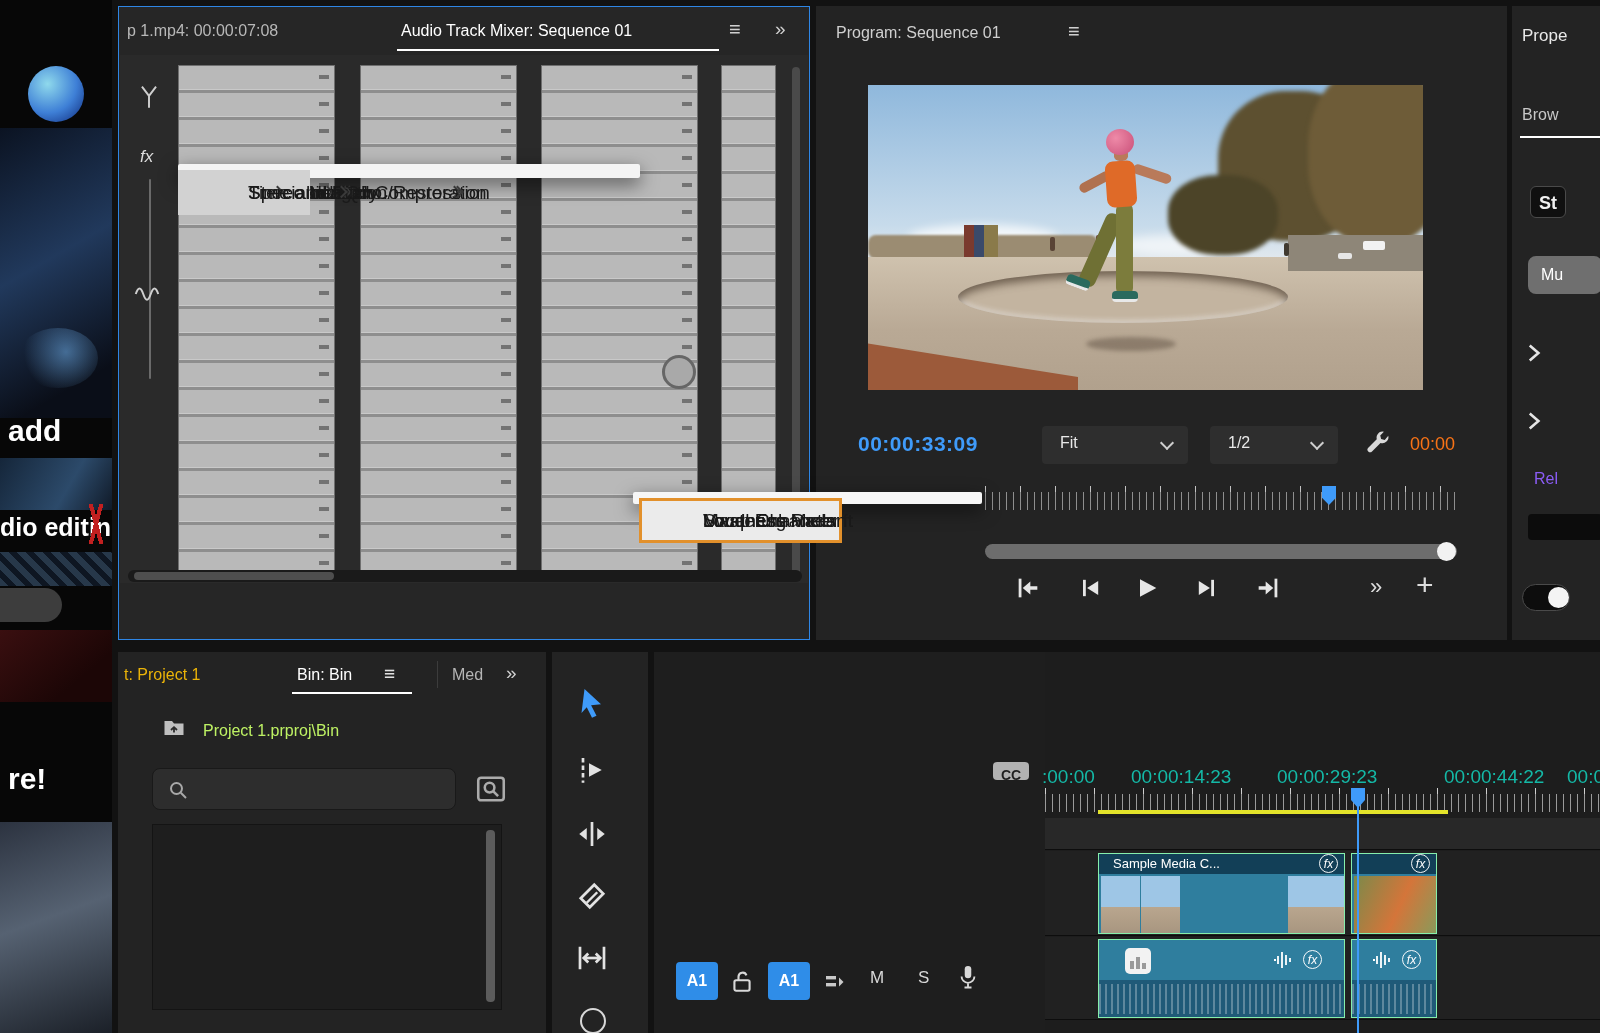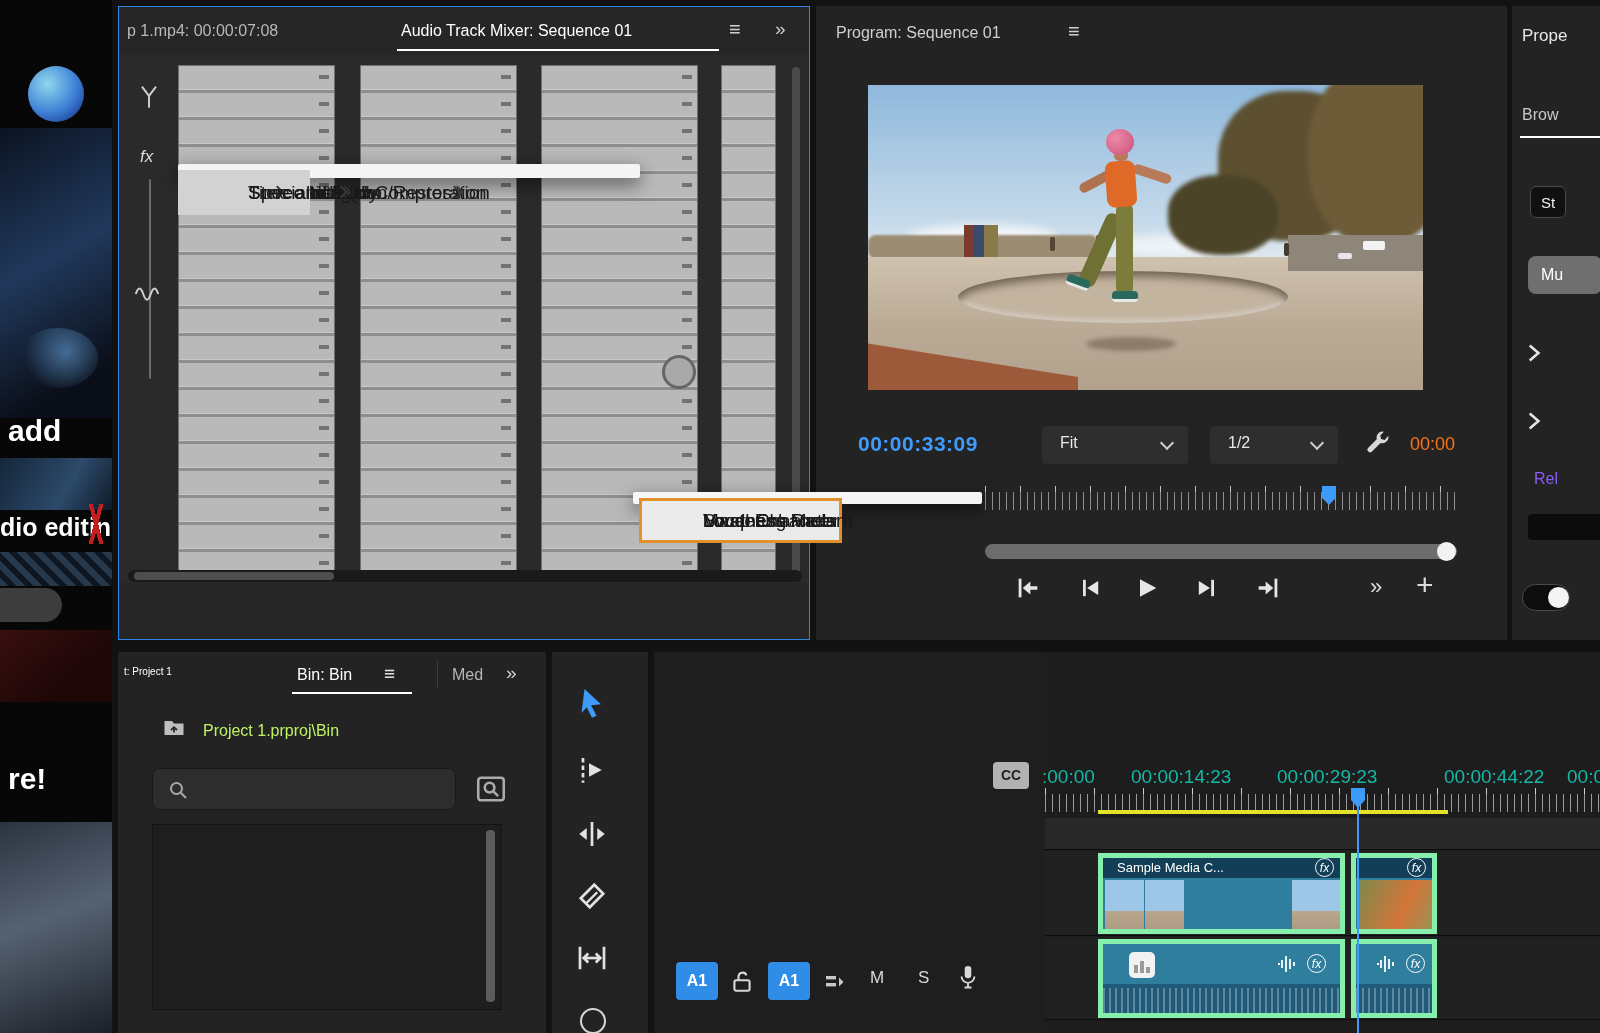--- a/index.html
+++ b/index.html
@@ -132,32 +132,32 @@
 .pg-tr{top:568px;width:28px;height:28px}
 .pg-tr1{left:198px}.pg-tr2{left:260px}.pg-tr3{left:317px}.pg-tr4{left:377px}.pg-tr5{left:438px}
 .pg-ovf{left:554px;top:568px;font-size:22px;color:#dcdcdc;letter-spacing:-2px}
 .pg-plus{left:600px;top:562px;font-size:30px;color:#dcdcdc}
 
 
 .pr-title{left:10px;top:20px;font-size:17px;color:#e8e8e8;white-space:nowrap}
 .pr-tab{left:10px;top:100px;font-size:16px;color:#c8c8c8;white-space:nowrap}
 .pr-underline{left:8px;top:130px;width:80px;height:2px;background:#fff}
 .pr-st{left:18px;top:180px;width:36px;height:32px;background:#101010;border:1px solid #4a4a4a;border-radius:6px;
- text-align:center;line-height:32px;font-size:15px;font-weight:normal;color:#f0f0f0}
+ text-align:center;line-height:32px;font-size:18px;font-weight:bold;color:#f0f0f0}
 .pr-mu{left:16px;top:250px;width:74px;height:38px;background:#6f6f6f;border-radius:8px;
  line-height:38px;padding-left:13px;font-size:16px;color:#fff}
 .pr-chev1{left:8px;top:334px;width:26px;height:26px}
 .pr-chev2{left:8px;top:402px;width:26px;height:26px}
 .pr-rel{left:22px;top:464px;font-size:16px;color:#8b5cf6;white-space:nowrap}
 .pr-bar{left:16px;top:508px;width:74px;height:26px;background:#0c0c0c;border-radius:4px}
 .pr-toggle{left:10px;top:578px;width:48px;height:27px;background:#0d0d0d;border:1px solid #4a4a4a;border-radius:14px}
 .pr-knob{left:25px;top:2px;width:21px;height:21px;border-radius:50%;background:#f4f4f4}
 
 
-.pj-tab1{left:6px;top:14px;font-size:10px;color:#ffffff;white-space:nowrap}
+.pj-tab1{left:6px;top:14px;font-size:16px;color:#eab308;white-space:nowrap}
 .pj-tab-bin{left:179px;top:14px;font-size:16px;color:#fff;white-space:nowrap}
 .pj-ham{left:266px;top:11px;font-size:19px;color:#e0e0e0}
 .pj-underline{left:174px;top:40px;width:120px;height:2px;background:#fff}
 .pj-div{left:319px;top:9px;width:1px;height:27px;background:#3c3c3c}
 .pj-tab-med{left:334px;top:14px;font-size:16px;color:#b5b5b5;white-space:nowrap}
 .pj-ovf{left:388px;top:10px;font-size:19px;color:#d0d0d0;letter-spacing:-2px}
 .pj-folder{left:42px;top:64px;width:28px;height:24px}
 .pj-crumb{left:85px;top:70px;font-size:16px;color:#bef264;white-space:nowrap}
 .pj-search{left:34px;top:116px;width:304px;height:42px;background:#2d2d2d;border:1px solid #191919;border-radius:8px}
 .pj-mag{left:13px;top:9px;width:24px;height:24px}
@@ -167,36 +167,36 @@
 .pj-list{left:34px;top:172px;width:350px;height:186px;background:#1e1e1e;border:1px solid #141414}
 .pj-scroll{left:368px;top:178px;width:9px;height:172px;background:#5c5c5c;border-radius:4px}
 
 
 .tool{left:22px;width:36px;height:36px}
 .tool-sel{top:34px}.tool-track{top:100px}.tool-ripple{top:164px}.tool-razor{top:226px}.tool-slip{top:288px}
 .tool-pen{left:28px;top:356px;width:26px;height:26px;border:2px solid #d8d8d8;border-radius:50%}
 
 
 .tl-gutter{left:0;top:0;width:391px;height:381px;background:#1e1e1e}
-.tl-cc{left:339px;top:110px;width:36px;height:27px;background:#b2b2b2;border-radius:4px;
+.tl-cc{left:339px;top:110px;width:36px;height:18px;background:#b2b2b2;border-radius:4px;
  text-align:center;line-height:27px;font-size:14px;font-weight:bold;color:#1f1f1f}
 .tl-rl{top:114px;font-size:19px;color:#14b8a6;white-space:nowrap}
 .tl-rl1{left:388px}.tl-rl2{left:477px}.tl-rl3{left:623px}.tl-rl4{left:790px}.tl-rl5{left:913px}
 .tl-ticks{left:391px;top:142px;width:555px;height:18px;
  background:repeating-linear-gradient(90deg,#9a9a9a 0 1px,transparent 1px 7px)}
 .tl-ticks2{left:391px;top:136px;width:555px;height:24px;
  background:repeating-linear-gradient(90deg,#cfcfcf 0 1px,transparent 1px 49px)}
 .tl-yellow{left:444px;top:158px;width:350px;height:4px;background:#e3e32a}
 .tl-lane0{left:391px;top:166px;width:555px;height:32px;background:#282828;border-bottom:1px solid #0d0d0d}
 .tl-lane1{left:391px;top:199px;width:555px;height:85px;background:#212121;border-bottom:1px solid #0d0d0d}
 .tl-lane2{left:391px;top:285px;width:555px;height:83px;background:#212121;border-bottom:1px solid #0d0d0d}
 .tl-ph-head{left:697px;top:136px;width:14px;height:20px;background:#3f9bfa;z-index:12;
  clip-path:polygon(0 0,100% 0,100% 60%,50% 100%,0 60%)}
 .tl-ph-line{left:703px;top:154px;width:2px;height:227px;background:#3f9bfa;z-index:12}
-.clip{border:5px solid #86efac;background:#2f7e9e;overflow:hidden}
+.clip{border:1px solid #86efac;background:#2f7e9e;overflow:hidden}
 .clip-v1{left:444px;top:201px;width:247px;height:81px}
 .clip-v2{left:697px;top:201px;width:86px;height:81px}
 .clip-a1{left:444px;top:287px;width:247px;height:79px}
 .clip-a2{left:697px;top:287px;width:86px;height:79px}
 .clip-head{left:0;top:0;width:100%;height:20px;background:#123f57}
 .clip-label{left:14px;top:2px;font-size:13px;color:#fff;white-space:nowrap}
 .fx-badge{width:19px;height:19px;border:1px solid rgba(255,255,255,.95);border-radius:50%;
  text-align:center;line-height:18px;font-size:12px;font-style:italic;color:#fff}
 .fxpos-v1{right:6px;top:0}
 .fxpos-v2{right:6px;top:0}

